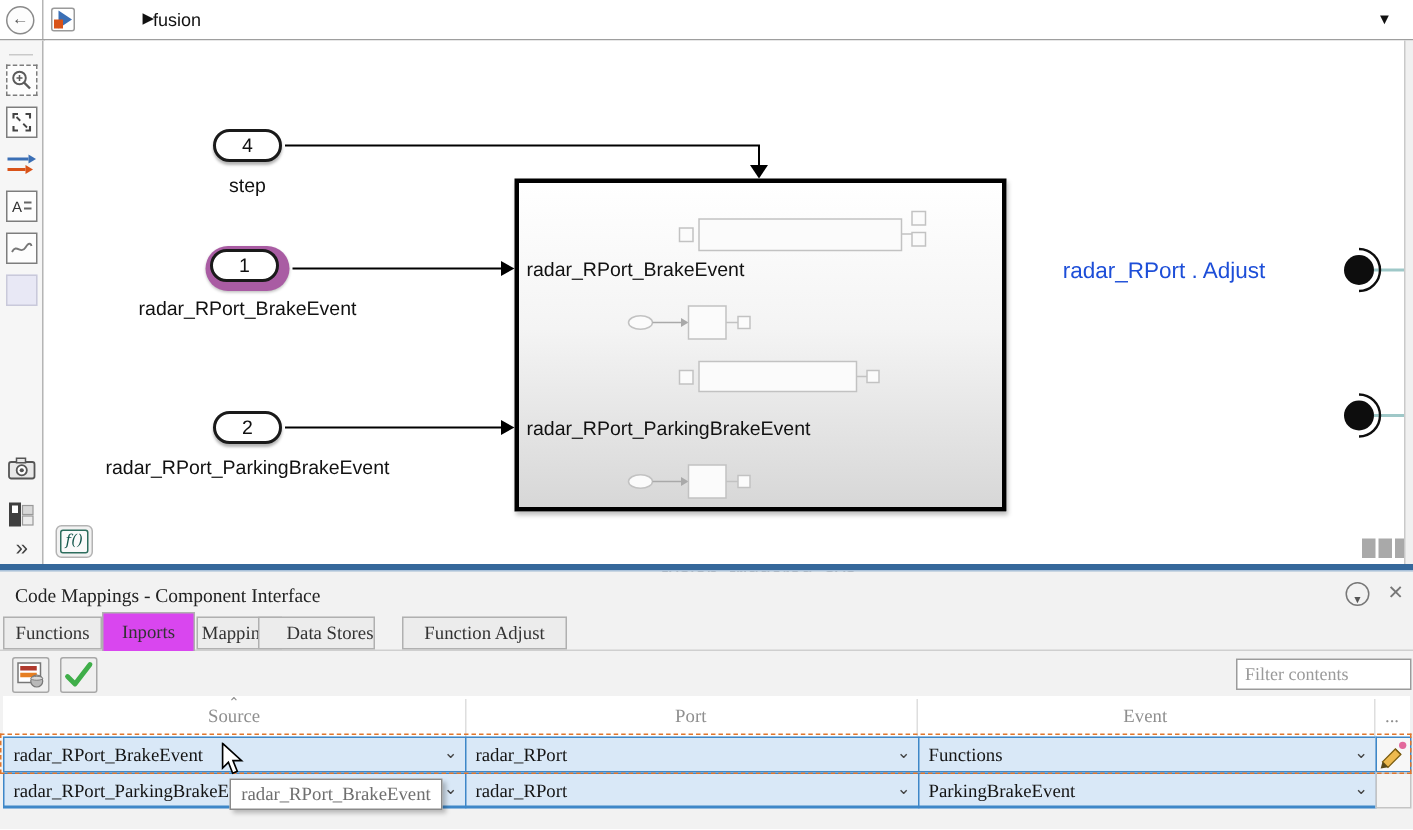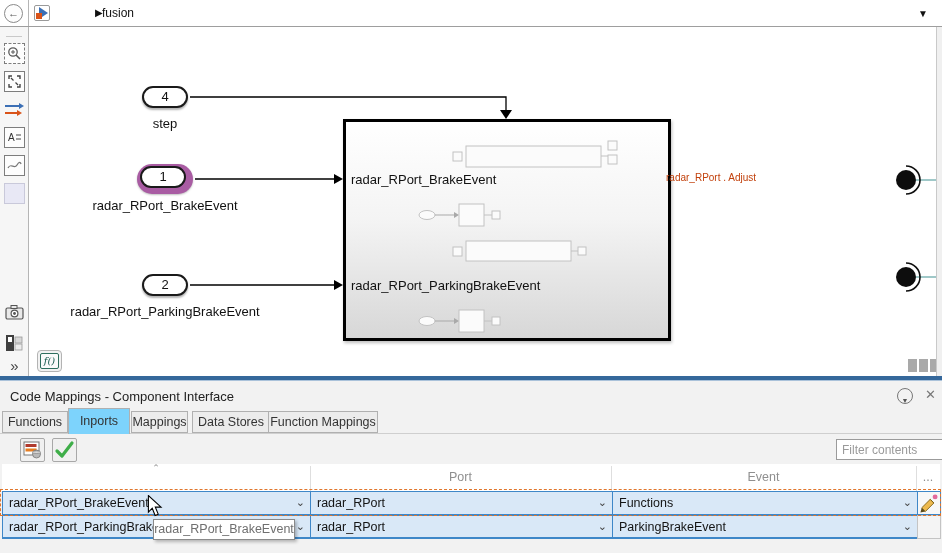--- a/index.html
+++ b/index.html
@@ -31,42 +31,42 @@
 
   .pill { position:absolute; width:46px; height:22px; background:#fff; border:2px solid #1a1a1a; border-radius:11px; text-align:center; font-size:13px; line-height:18px; color:#111; box-shadow:0 2px 2px rgba(0,0,0,0.3); }
   .pill-ring { position:absolute; width:56px; height:30px; background:#a95ca3; border-radius:15px; box-shadow:0 1px 2px rgba(0,0,0,0.25); }
   .pill-ring .pill { position:absolute; left:3px; top:2px; box-shadow:none; }
   .portlabel { position:absolute; font-size:13px; color:#111; text-align:center; }
 
   #subsys { left:313px; top:92px; width:328px; height:222px; border:3px solid #000; background:linear-gradient(180deg,#ffffff 0%,#f4f4f4 45%,#d7d7d7 100%); box-shadow:1px 2px 3px rgba(0,0,0,0.25); }
   .blklabel { position:absolute; font-size:13px; color:#111; }
   #subsys-name { left:376px; top:348px; width:200px; text-align:center; font-size:14px; color:#111; }
 
-  .svclabel { position:absolute; width:220px; font-size:10px; color:#c2410c; text-align:left; }
+  .svclabel { position:absolute; width:220px; font-size:15px; color:#1d4ed8; text-align:center; }
 
   #fbadge { left:7px; top:323px; width:25px; height:22px; background:#f2f2f2; border:1px solid #b3b3b3; border-radius:4px; padding:2px; }
   #fbadge .inner { width:100%; height:100%; border:1px solid #2e6e5e; border-radius:2px; background:#fafafa; text-align:center; font-family:"DejaVu Serif",serif; font-style:italic; font-size:10px; line-height:14px; color:#14574c; }
 
   .grip { position:absolute; width:9px; height:13px; background:#a9a9a9; }
 
   
   #divider { left:0; top:376px; width:942px; height:5px; background:#35689b; border-bottom:1px solid #aac2da; }
 
   
-  #panel { left:0; top:381px; width:942px; height:172px; background:#f2f2f2; }
+  #panel { left:0; top:381px; width:942px; height:172px; background:#f2f2f2;font-family:Liberation Serif, serif; }
   #panel-title { left:10px; top:8px; font-size:13px; color:#222; }
   #panel-menu { left:897px; top:7px; width:16px; height:16px; border:1px solid #777; border-radius:50%; text-align:center; }
   #panel-menu span { font-size:7px; color:#555; line-height:14px; }
   #panel-close { left:925px; top:6px; font-size:13px; color:#777; }
 
   #tabbar { left:0; top:27px; width:942px; height:26px; border-bottom:1px solid #cfcfcf;padding-left:24px; }
   .tab { position:absolute; top:3px; height:22px; background:#ececec; border:1px solid #b0b0b0; text-align:center; font-size:12.5px; color:#333; line-height:20px; }
-  .tab.active { top:0; height:26px; background:#7dd3fc; border-bottom:none; z-index:2; line-height:24px; }
-
-  #ptoolbar { left:16px; top:53px; width:802px; height:30px; }
+  .tab.active { top:0; height:26px; background:#d946ef; border-bottom:none; z-index:2; line-height:24px; }
+
+  #ptoolbar { left:4px; top:53px; width:802px; height:30px; }
   .toolbtn { position:absolute; top:4px; width:25px; height:24px; background:#f0f0f0; border:1px solid #a8a8a8; border-radius:2px; }
   #filter-input { position:absolute; left:820px; top:5px; width:117px; height:21px; border:1px solid #9b9b9b; background:#fff; font-family:inherit; font-size:12px; color:#333; padding:0 5px; }
   #filter-input::placeholder { color:#9a9a9a; }
 
   
   .hcell { position:absolute; top:89px; height:20px; text-align:center; font-size:12.5px; color:#8f8f8f; background:#fff; }
   .hsort { position:absolute; top:83px; height:9px; font-size:9px; color:#8f8f8f; text-align:center; line-height:8px; }
   .hline { position:absolute; top:85px; width:1px; height:28px; background:#dedede; }
   #theadbg { left:2px; top:83px; width:938px; height:27px; background:#fff; }
 
@@ -232,22 +232,22 @@
 
   <div id="panel" class="abs">
     <div id="panel-title" class="abs">Code Mappings - Component Interface</div>
     <div id="panel-menu" class="abs"><span>▼</span></div>
     <div id="panel-close" class="abs"><span>✕</span></div>
 
     <div id="tabbar" class="abs">
       <div class="tab" style="left:2px; width:66px;">Functions</div>
       <div class="tab active" style="left:68px; width:62px;">Inports</div>
       <div class="tab" style="left:131px; width:57px;">Mappings</div>
-      <div class="tab" style="left:192px; width:78px;">Data Stores</div>
-      <div class="tab" style="left:268px; width:110px;">Function Mappings</div>
+      <div class="tab" style="left:172px; width:78px;text-align:right;">Data Stores</div>
+      <div class="tab" style="left:268px; width:110px;">Function Adjust</div>
     </div>
 
     <div id="ptoolbar" class="abs">
       <div class="toolbtn" style="left:4px;">
         <svg width="23" height="22" viewBox="0 0 23 22">
             <rect x="3" y="3" width="15" height="13" fill="#fff" stroke="#777" stroke-width="1"></rect>
             <rect x="4.5" y="5" width="11" height="3" fill="#b03a2e"></rect>
             <rect x="4.5" y="9.5" width="11" height="3" fill="#e67e22"></rect>
             <circle cx="15.5" cy="15" r="4" fill="#b9b9b9" stroke="#777" stroke-width="0.8"></circle>
             <ellipse cx="15.5" cy="13.2" rx="4" ry="1.3" fill="#d9d9d9" stroke="#777" stroke-width="0.6"></ellipse>
@@ -256,20 +256,21 @@
       <div class="toolbtn" style="left:36px;">
         <svg width="23" height="22" viewBox="0 0 23 22">
             <path d="M4 12 L9 17 L19 4" fill="none" stroke="#3fae49" stroke-width="3.2" stroke-linecap="round" stroke-linejoin="round"></path>
           </svg>
       </div>
       <input id="filter-input" type="text" placeholder="Filter contents" style="">
     </div>
 
     <div id="theadbg" class="abs"></div>
     <div class="hsort" style="left:148px; width:16px;">⌃</div>
+    <div class="hcell" style="left:2px; width:308px;">Source</div>
     <div class="hcell" style="left:310px; width:301px;">Port</div>
     <div class="hcell" style="left:611px; width:305px;">Event</div>
     <div class="hcell" style="left:916px; width:24px;">...</div>
     <div class="hline" style="left:310px;"></div>
     <div class="hline" style="left:611px;"></div>
     <div class="hline" style="left:916px;"></div>
 
     <div class="trow" style="top:110px;">
       <div class="tcell" style="left:0; width:309px;"><span>radar_RPort_BrakeEvent</span><span class="chev">⌄</span></div>
       <div class="tcell" style="left:308px; width:303px;"><span>radar_RPort</span><span class="chev">⌄</span></div>

